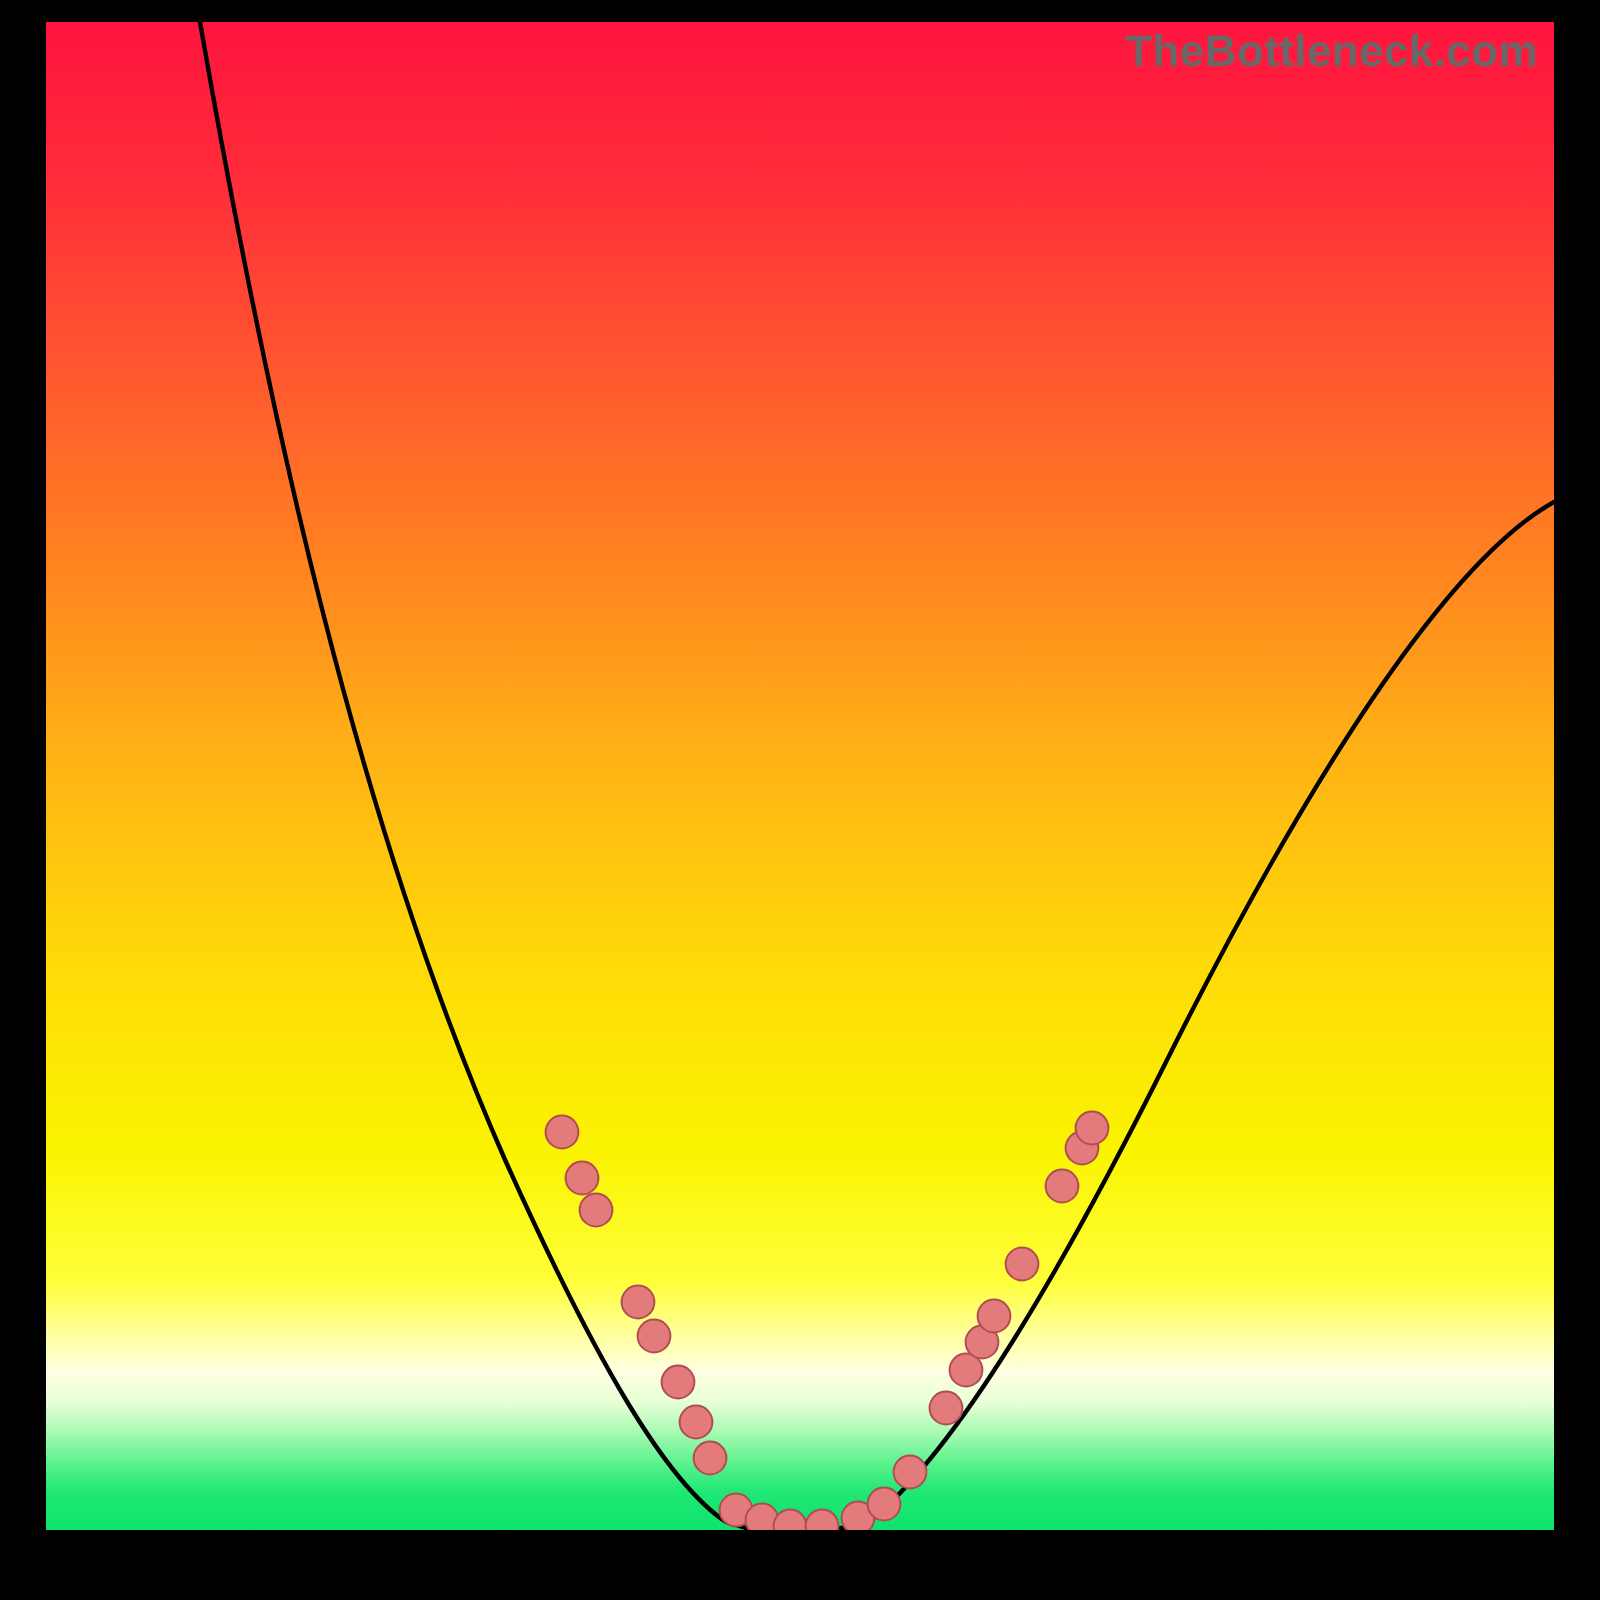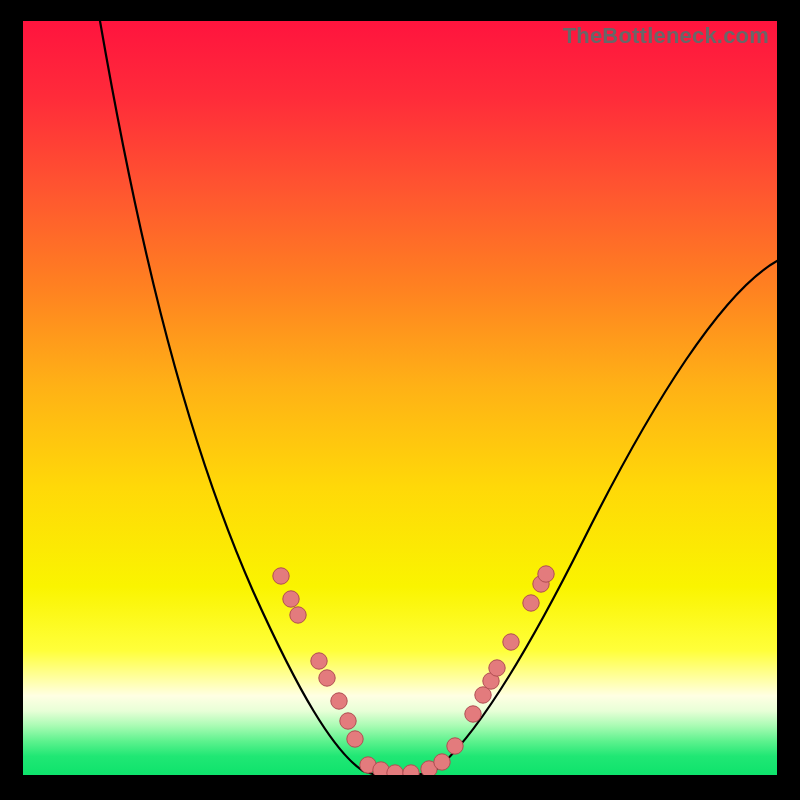--- a/index.html
+++ b/index.html
@@ -6,21 +6,21 @@
     margin: 0;
     padding: 0;
     width: 800px;
     height: 800px;
     background: #000000;
     overflow: hidden;
   }
   .frame {
     position: absolute;
     left: 23px;
-    top: 21px;
+    top: 11px;
     width: 754px;
     height: 754px;
     overflow: hidden;
   }
   .gradient {
     position: absolute;
     left: 0;
     top: 0;
     width: 100%;
     height: 100%;

